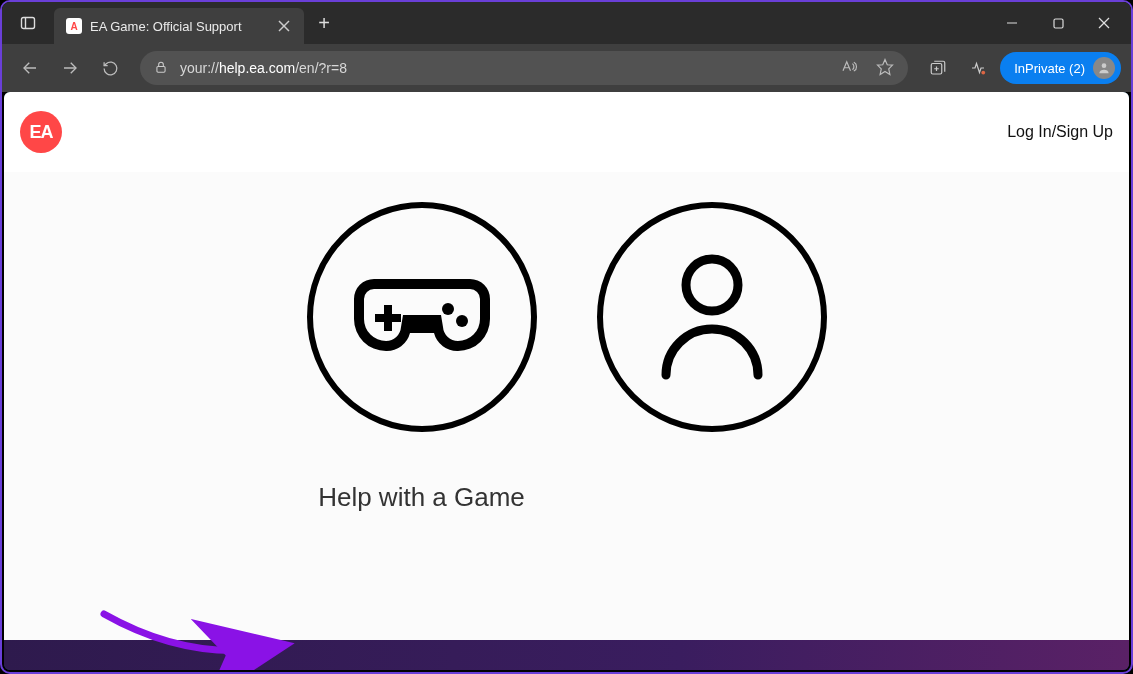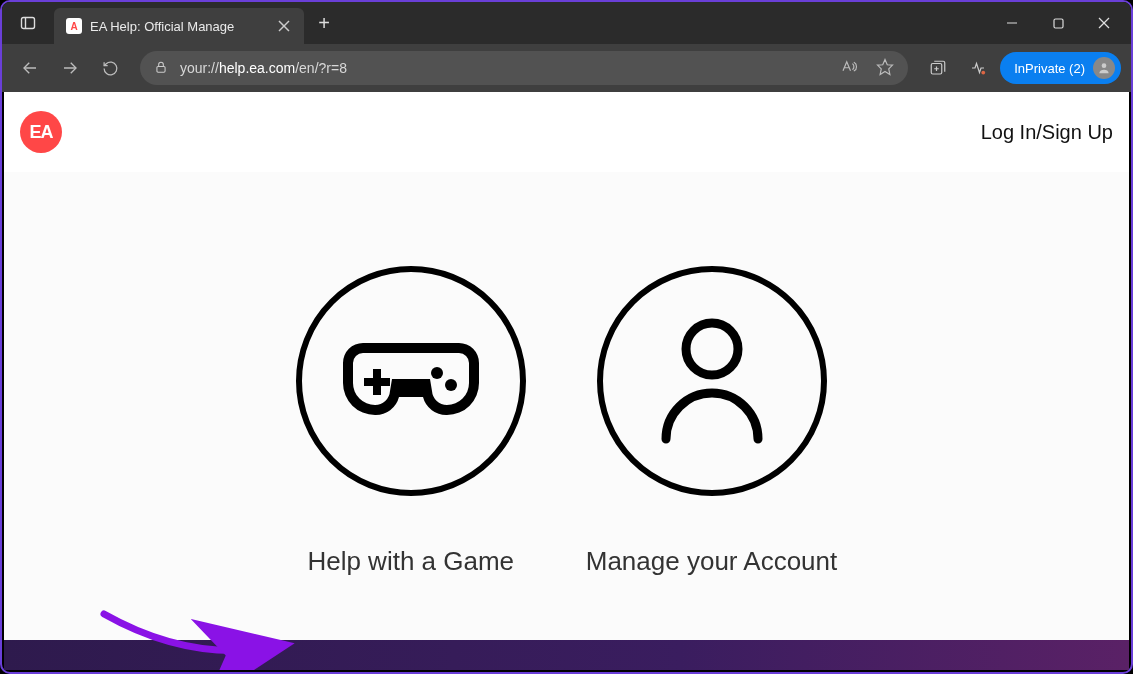--- a/index.html
+++ b/index.html
@@ -144,20 +144,21 @@
 
     
     .page {
       position: absolute;
       top: 90px;
       left: 2px;
       right: 2px;
       bottom: 2px;
       background: #0c4a6e;
       overflow: hidden;
+      border-radius: 6px;
     }
     .site-header {
       height: 80px;
       display: flex;
       align-items: center;
       padding: 0 16px;
       background:#fff;
     }
     .logo { display:flex; align-items:center; gap:4px; }
     .logo-circle {
@@ -166,30 +167,30 @@
       color:#fff; font-weight:900; font-size:18px; letter-spacing:-1px;
     }
     .logo-text {
       font-size: 42px;
       font-weight: 500;
       color: #ff4747;
       letter-spacing: -1px;
     }
     .login-link {
       margin-left: auto;
-      font-size: 20px;
+      font-size: 16px;
       color: #111;
     }
     .body-area {
       background: #fbfbfb;
       background-image: radial-gradient(#f1f1f1 0.5px, transparent 0.5px);
       background-size: 6px 6px;
       height: calc(100% - 80px - 30px);
       display:flex;
-      align-items:center;
+      align-items:flex-start;
       justify-content:center;
       gap: 60px;
       padding-top: 30px;
       position:relative;
     }
     .option {
       display:flex;
       flex-direction:column;
       align-items:center;
       gap: 50px;
@@ -224,21 +225,21 @@
 
 <div class="titlebar">
   <div class="tab-sidebar-btn">
     <svg width="16" height="16" viewBox="0 0 16 16" fill="none" stroke="currentColor" stroke-width="1.4">
         <rect x="1.5" y="2.5" width="13" height="11" rx="2"></rect>
         <line x1="5.5" y1="2.5" x2="5.5" y2="13.5"></line>
       </svg>
   </div>
   <div class="tab">
     <div class="tab-favicon">A</div>
-    <div class="tab-title">EA Help: Official Manage</div>
+    <div class="tab-title">EA Game: Official Support</div>
     <div class="tab-close">
       <svg width="12" height="12" viewBox="0 0 12 12" stroke="currentColor" stroke-width="1.5">
           <line x1="1" y1="1" x2="11" y2="11"></line>
           <line x1="11" y1="1" x2="1" y2="11"></line>
         </svg>
     </div>
   </div>
   <div class="new-tab-btn">+</div>
   <div class="window-controls">
     <div class="win-btn">
@@ -352,21 +353,20 @@
       <div class="option-label">Help with a Game</div>
     </div>
 
     <div class="option">
       <div class="circle-icon">
         <svg width="120" height="140" viewBox="0 0 120 140" fill="none" stroke="#000" stroke-width="9">
           <circle cx="60" cy="38" r="26"></circle>
           <path d="M14 128 a46 46 0 0 1 92 0" stroke-linecap="round"></path>
         </svg>
       </div>
-      <div class="option-label">Manage your Account</div>
     </div>
   </div>
 
   <div class="footer-strip"></div>
 
   <svg class="arrow-annotation" width="200" height="80">
     <defs>
       <marker id="ah" markerWidth="14" markerHeight="14" refX="11" refY="6" orient="auto">
         <path d="M0 0 L14 6 L0 12 L4 6 z" fill="#8a12e6"></path>
       </marker>

